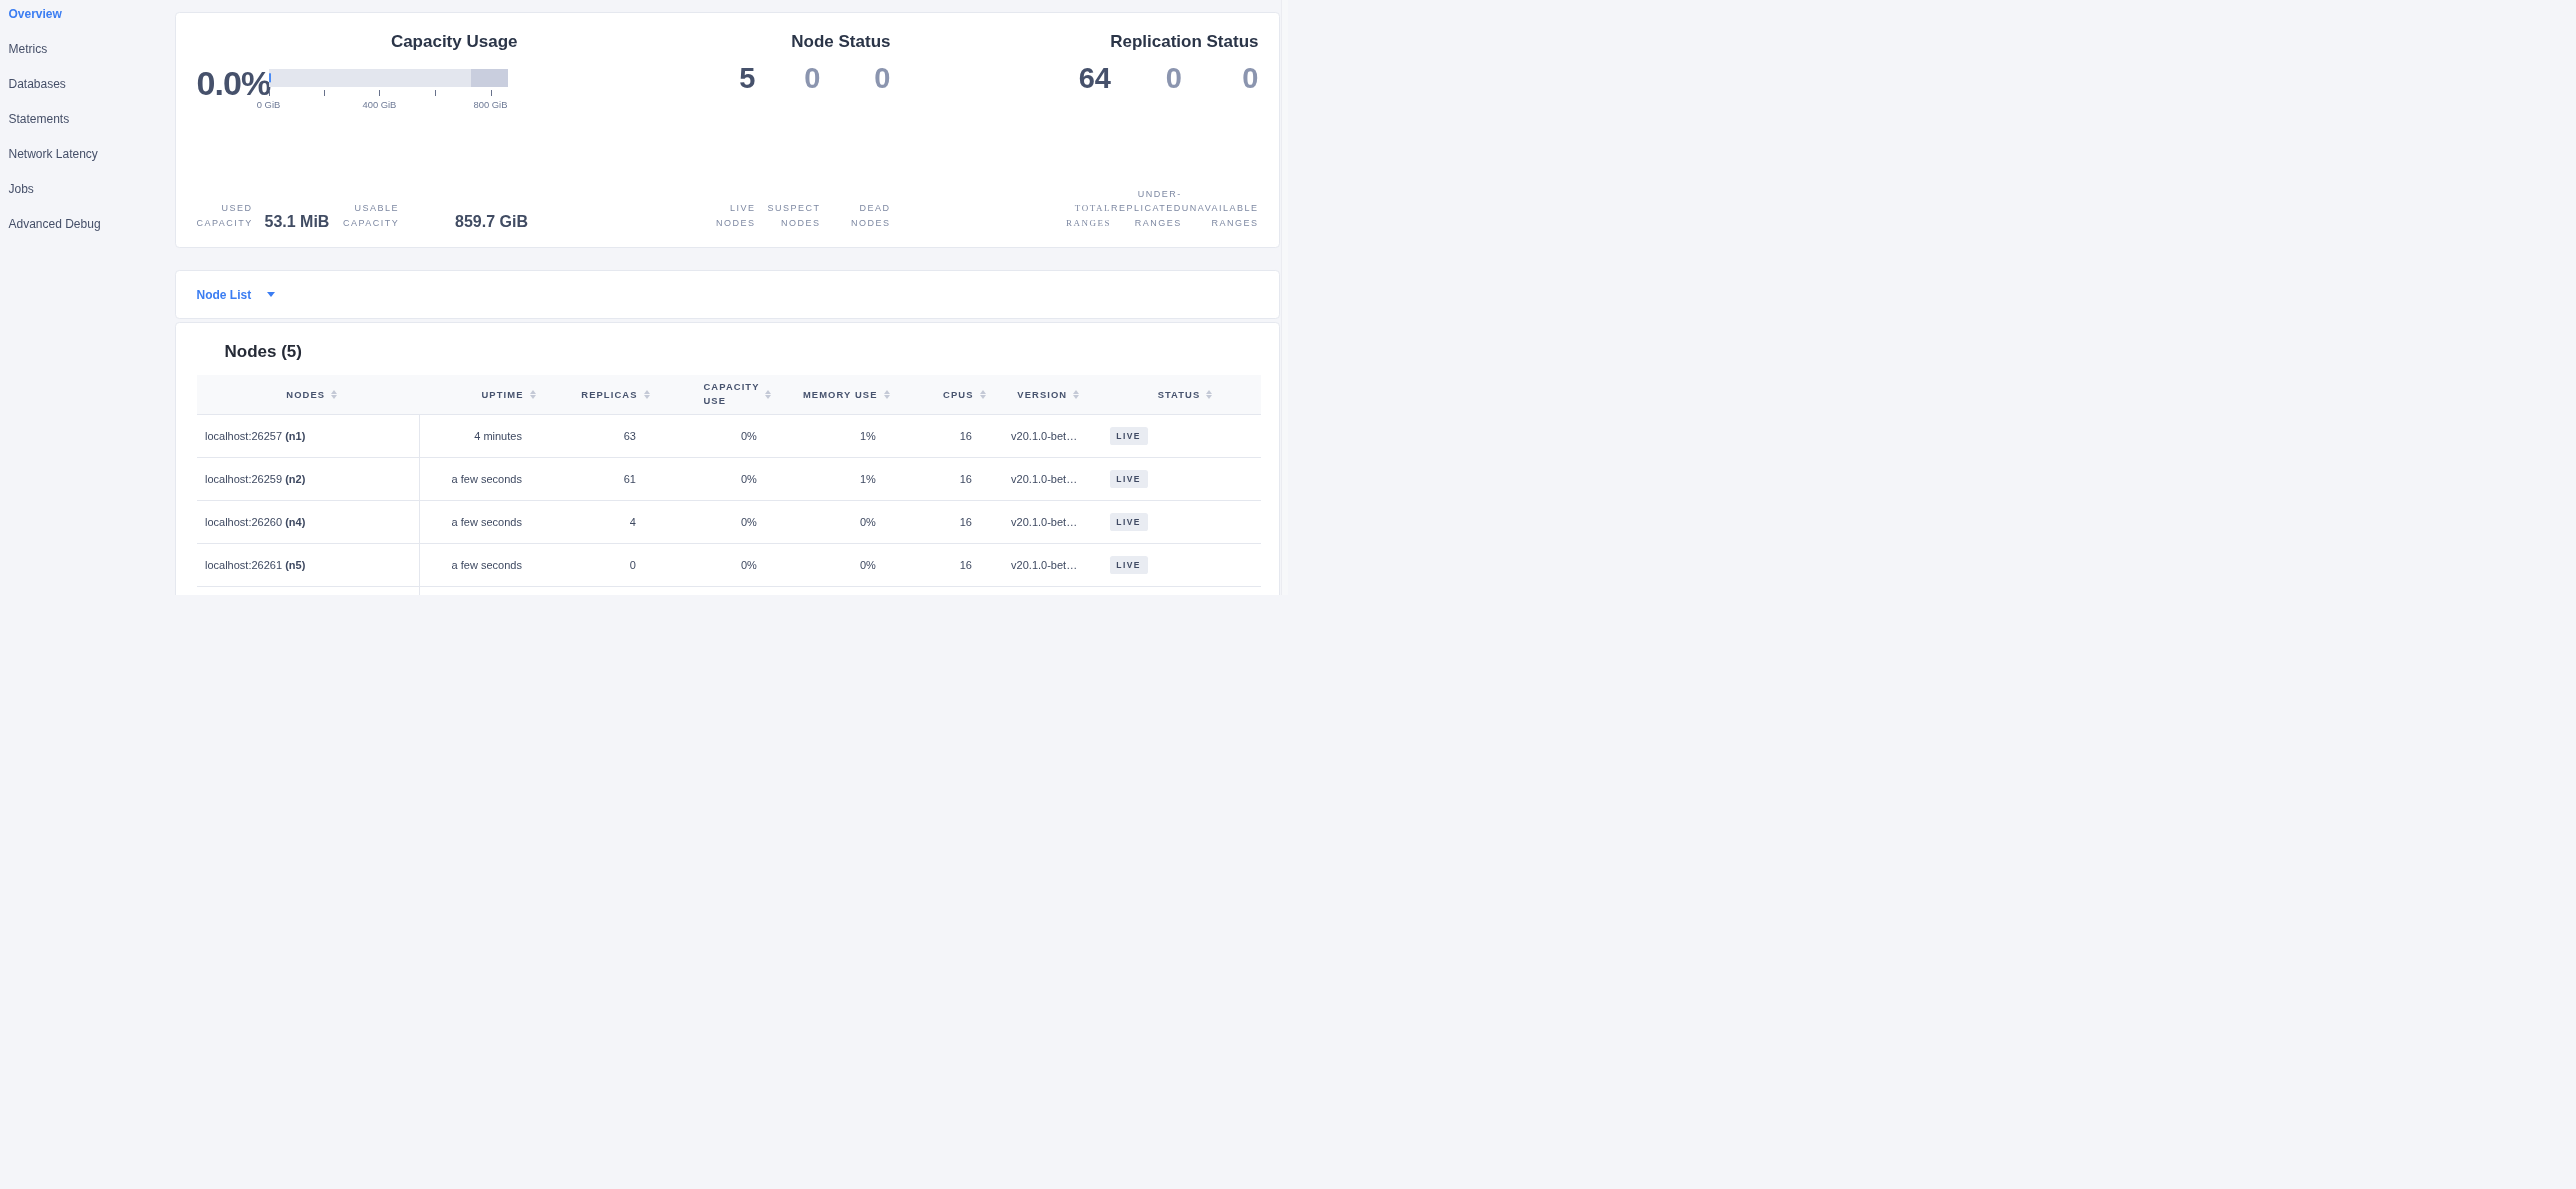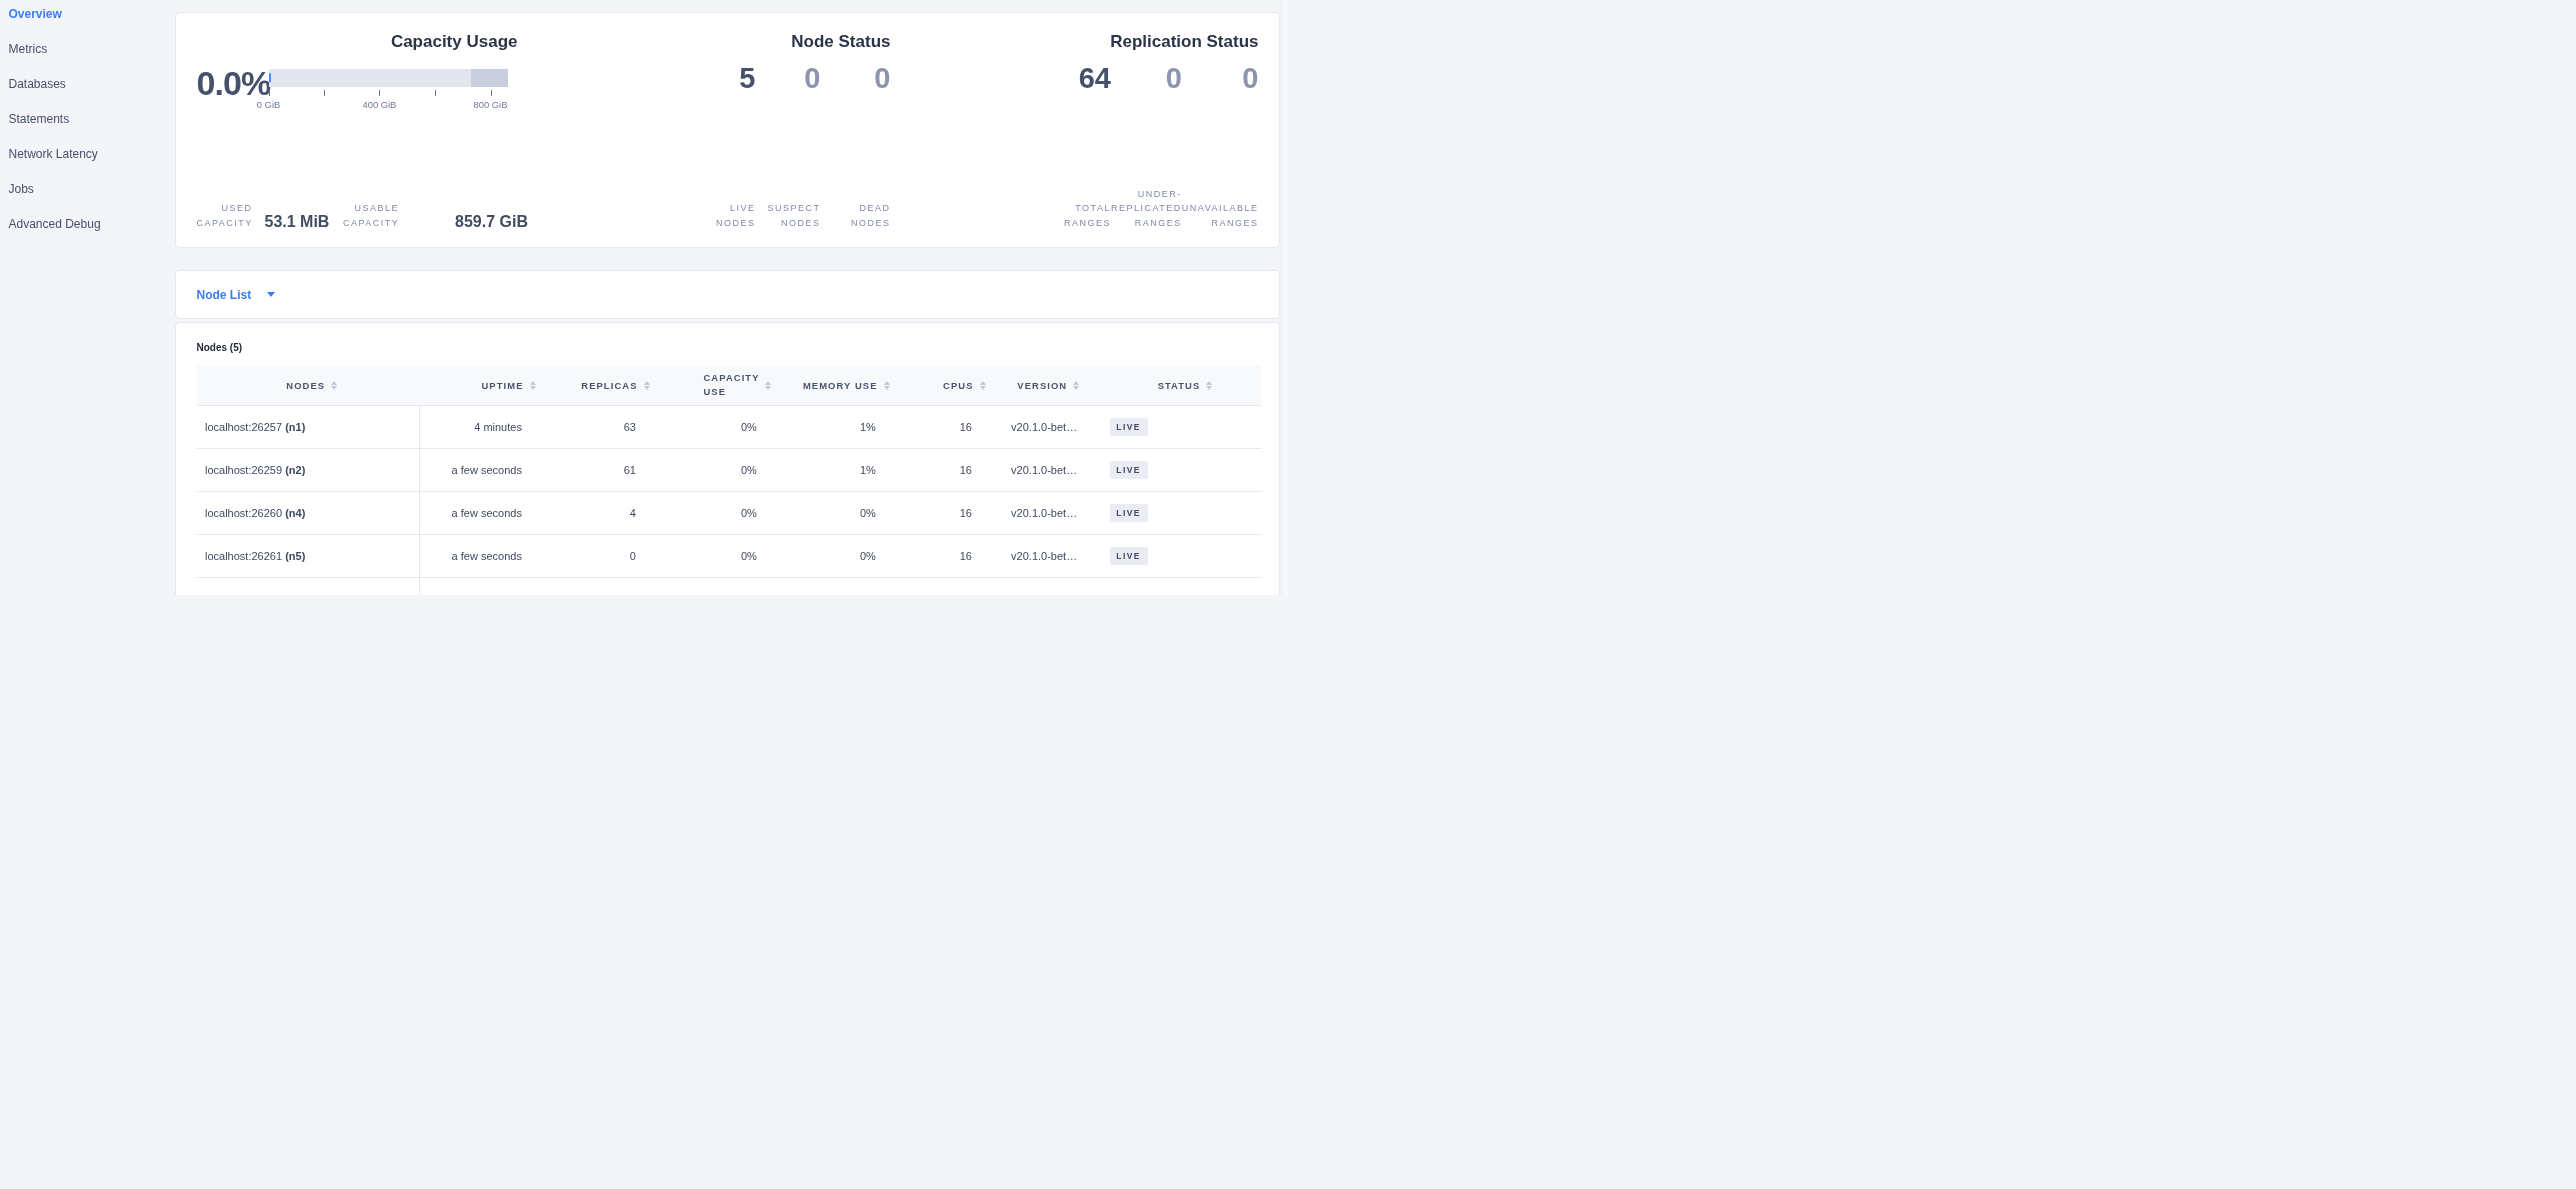--- a/index.html
+++ b/index.html
@@ -47,21 +47,21 @@
   .stat-col.secondary .stat-num { color:#8b95af; }
   .stat-col .stat-label { margin-top:auto; white-space:nowrap; }
   .stat-col .stat-label.wrap { white-space:normal; }
   
   .strip { margin-top:22px; height:49px; display:flex; align-items:center; padding:0 20.5px; }
   .node-list { display:flex; align-items:center; cursor:pointer; }
   .node-list-label { color:#3b7df2; font-size:12px; font-weight:600; }
   .caret { margin-left:15.4px; width:0; height:0; border-left:4.3px solid transparent; border-right:4.3px solid transparent; border-top:5.1px solid #3b7df2; }
   
   .table-card { margin-top:2.6px; height:326px; padding:19px 20.5px 0 20.5px; }
-  .table-heading { font-size:10px; font-weight:700; color:#262b37; margin-bottom:13.6px; }
+  .table-heading { font-size:17px; font-weight:700; color:#262b37; margin-bottom:13.6px;margin-left:28px; }
   .table-wrap { position:relative; padding-bottom:25.6px; }
   .col-line { position:absolute; left:222px; top:39px; bottom:0; width:0.9px; background:#e4e7ee; }
   table { width:100%; border-collapse:collapse; table-layout:fixed; }
   th { height:39px; background:#f8f9fb; border-bottom:0.9px solid #e4e7ee; font-size:9.4px; letter-spacing:1.1px; font-weight:700; color:#47536e; cursor:pointer; }
   .th-inner { display:flex; align-items:center; }
   th.al .th-inner { justify-content:center; }
   th.ar .th-inner { justify-content:flex-end; }
   th.c-nodes .th-inner { padding-left:8.5px; }
   th.c-version .th-inner { padding-left:25.6px; }
   th.c-status .th-inner { padding-left:24px; }
@@ -148,21 +148,21 @@
             <div class="stat-label wrap" style="white-space: normal;">DEAD NODES</div>
           </div>
         </div>
     </div>
 
     <div class="sec sec-repl">
       <div class="sec-title">Replication Status</div>
       <div class="stats-row" id="repl-stats">
           <div class="stat-col primary">
             <div class="stat-num">64</div>
-            <div class="stat-label wrap" style="white-space: normal;">TOTAL RANGES</div>
+            <div class="stat-label wrap" style="white-space: normal; font-family: Liberation Serif, serif;">TOTAL RANGES</div>
           </div>
           <div class="stat-col secondary">
             <div class="stat-num">0</div>
             <div class="stat-label wrap" style="white-space: normal;">UNDER-REPLICATED RANGES</div>
           </div>
           <div class="stat-col secondary">
             <div class="stat-num">0</div>
             <div class="stat-label wrap" style="white-space: normal;">UNAVAILABLE RANGES</div>
           </div>
         </div>

